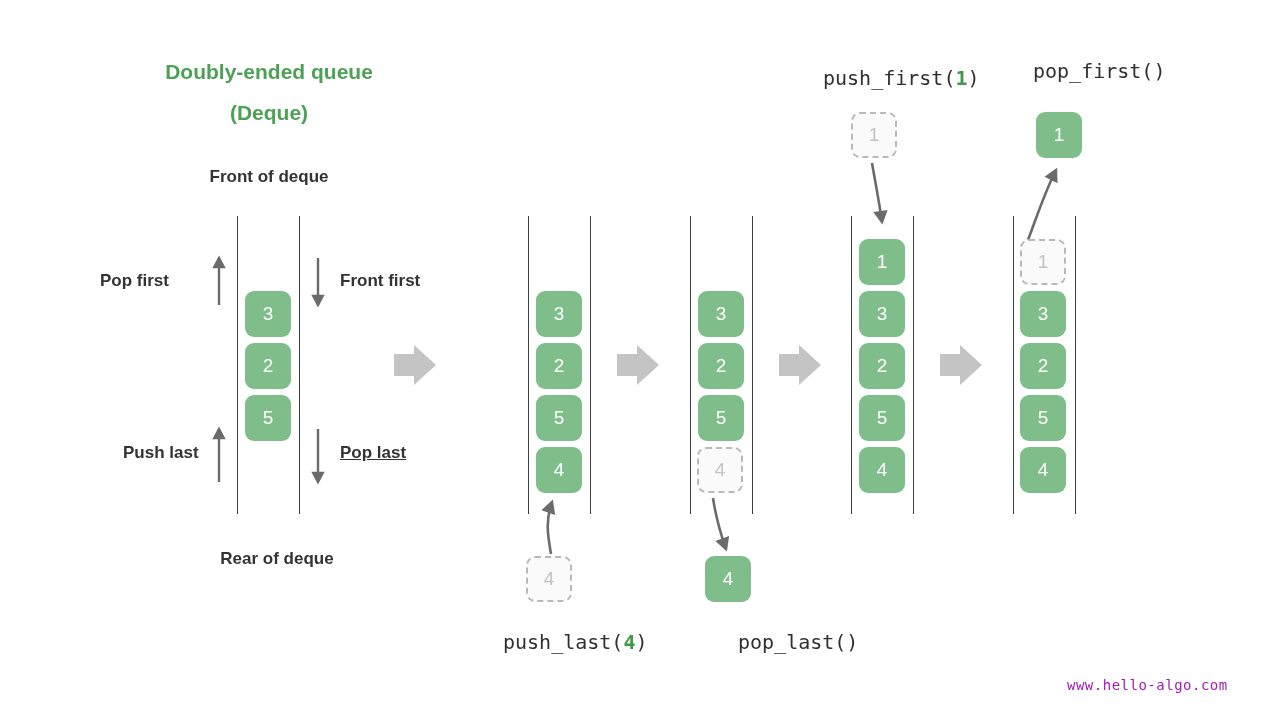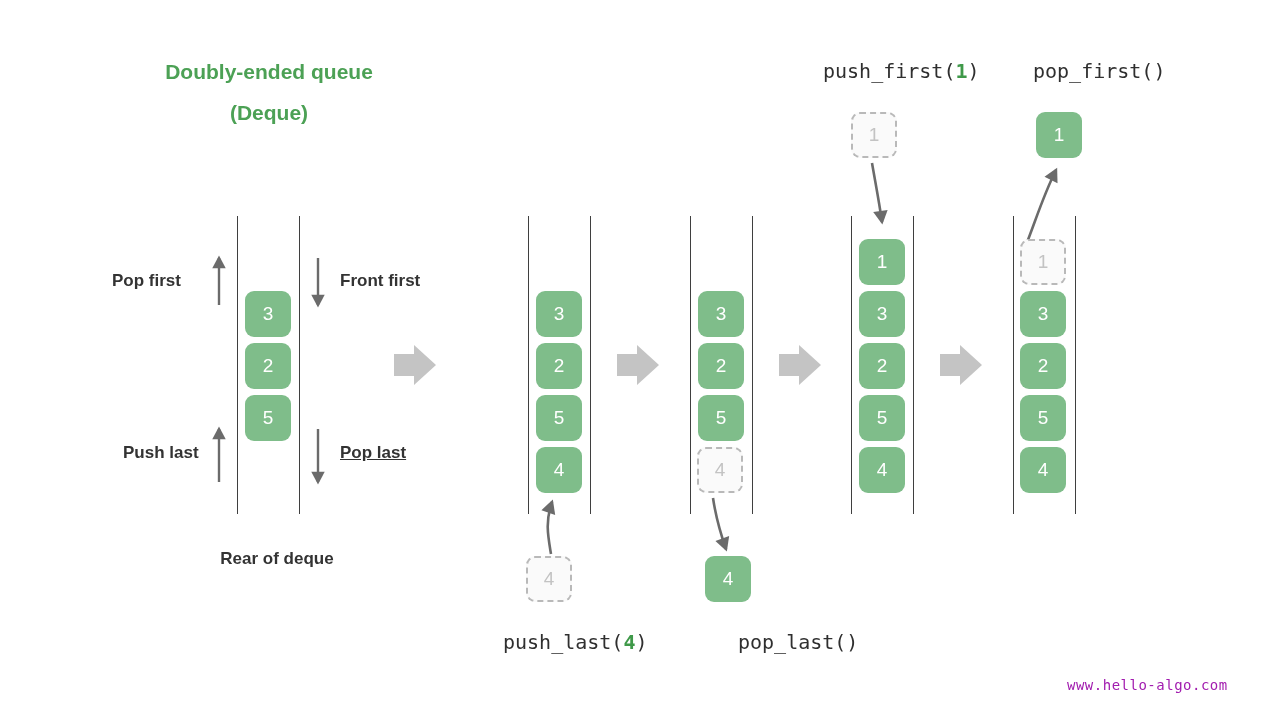--- a/index.html
+++ b/index.html
@@ -155,23 +155,24 @@
     </g>
 
     <g>
       <path d="M1024,250 C1034,226 1042,198 1056,170" stroke="#6b6b6b" stroke-width="2.6" fill="none" marker-end="url(#ah-dark)"></path>
     </g>
   </svg>
 
   <div class="title" style="left:147px; top:52px; width:244px;">Doubly-ended queue</div>
   <div class="title" style="left:147px; top:93px; width:244px;">(Deque)</div>
 
+  <div class="hdr-label" style="left:147px; top:167px; width:244px;">Front of deque</div>
   <div class="hdr-label" style="left:155px; top:549px; width:244px;">Rear of deque</div>
 
-  <div class="op-label" style="left:112px; top:271px;">Pop first</div>
+  <div class="op-label" style="left:100px; top:271px;">Pop first</div>
   <div class="op-label" style="left:340px; top:271px;">Front first</div>
   <div class="op-label" style="left:95px; top:443px;margin-left:28px;">Push last</div>
   <div class="op-label" style="left:340px; top:443px;text-decoration:underline;">Pop last</div>
 
   <div>
     <div class="rail" style="left:237px; top:216px; height:298px;"></div>
     <div class="rail" style="left:299px; top:216px; height:298px;"></div>
     <div class="cell solid" style="left:245px; top:291px;">3</div>
     <div class="cell solid" style="left:245px; top:343px;">2</div>
     <div class="cell solid" style="left:245px; top:395px;">5</div>
@@ -218,21 +219,21 @@
     <div class="cell solid" style="left:1020px; top:447px;">4</div>
     <div class="cell solid" style="left:1036px; top:112px;">1</div>
   </div>
 
   <div class="mono-label" style="left:503px; top:630px;">
     <span>push_last(</span><span class="arg">4</span><span>)</span>
   </div>
   <div class="mono-label" style="left:738px; top:630px;">
     <span>pop_last()</span>
   </div>
-  <div class="mono-label" style="left:823px; top:59px;">
+  <div class="mono-label" style="left:823px; top:66px;">
     <span>push_first(</span><span class="arg">1</span><span>)</span>
   </div>
   <div class="mono-label" style="left:1033px; top:59px;">
     <span>pop_first()</span>
   </div>
 
   <div class="watermark" style="left:1067px; top:677px;">www.hello-algo.com</div>
 
 </div>
 

